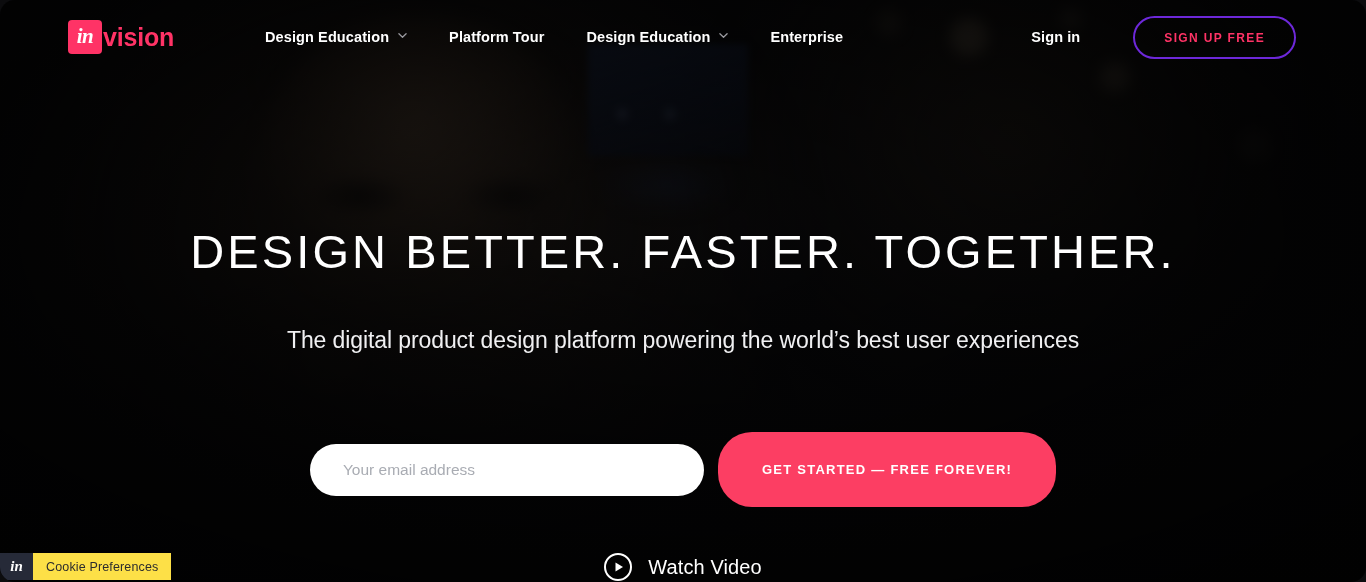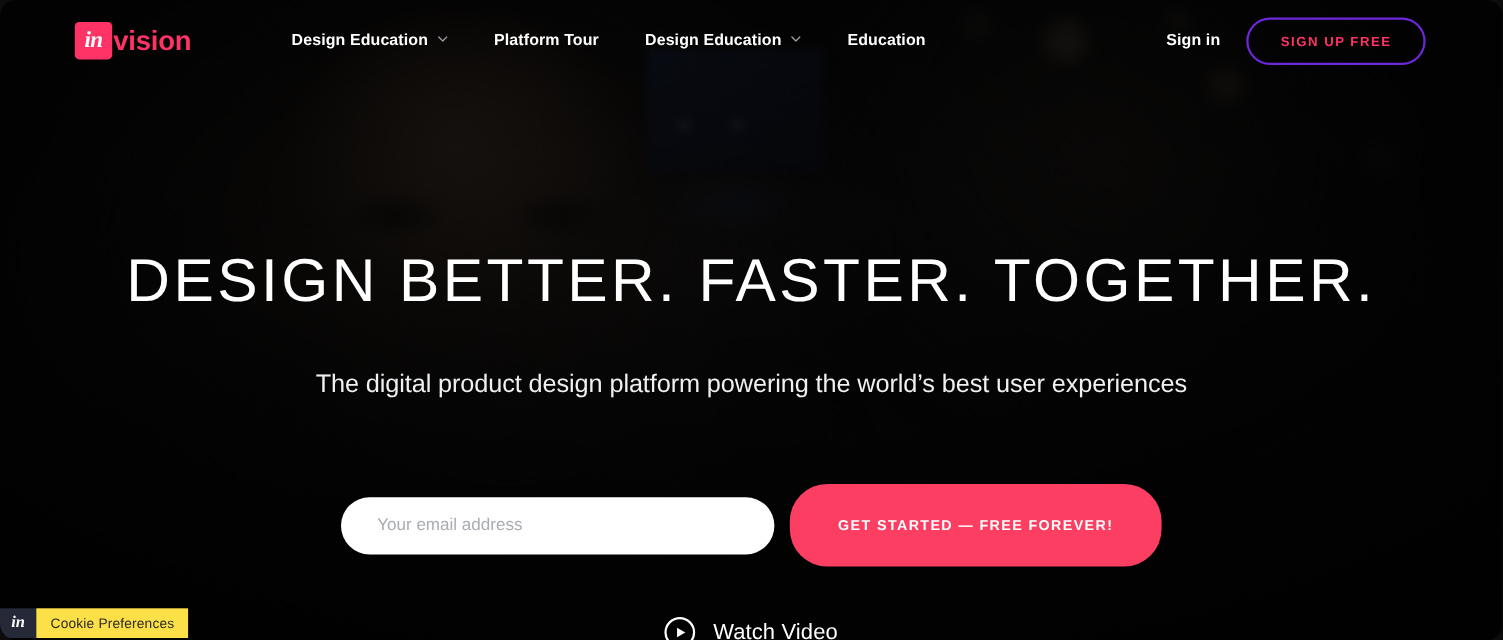--- a/index.html
+++ b/index.html
@@ -153,21 +153,21 @@
     position:relative; top:-2px;
   }
   .chev svg{ display:block; }
   .header-right{
     margin-left:auto;
     display:flex; align-items:center;
   }
   .signin{
     color:#ffffff; font-size:14.5px; font-weight:700;
     letter-spacing:0.1px; cursor:pointer;
-    margin-right:24px;
+    margin-right:53px;
   }
   .signup{
     border:2px solid #6d28d9;
     border-radius:28px;
     color:#ff3366;
     font-size:12px; font-weight:700;
     letter-spacing:1.35px;
     padding:13px 29px 12px;
     background:transparent;
     cursor:pointer;
@@ -177,21 +177,21 @@
 
   
   .hero{
     position:absolute; inset:0;
     z-index:20;
     display:flex; flex-direction:column; align-items:center;
     padding-top:228px;
   }
   .headline{
     color:#ffffff;
-    font-size:55px;
+    font-size:47px;
     font-weight:300;
     letter-spacing:3.1px;
     line-height:1;
     white-space:nowrap;
     text-align:right;
   }
   .subhead{
     margin-top:52px;
     color:#f0f0f2;
     font-size:23px;
@@ -322,21 +322,21 @@
       <div class="nav-item">
         <span>Design Education</span>
         <span class="chev">
           <svg width="9" height="9" viewBox="0 0 10 10">
               <path d="M1 3 L5 7 L9 3" fill="none" stroke="#9a9aa0" stroke-width="1.4" stroke-linecap="round" stroke-linejoin="round"></path>
             </svg>
         </span>
       </div>
 
       <div class="nav-item">
-        <span>Education</span>
+        <span>Enterprise</span>
       </div>
 
     </nav>
 
     <div class="header-right">
       <span class="signin">Sign in</span>
       <button class="signup">SIGN UP FREE</button>
     </div>
 
   </div>

